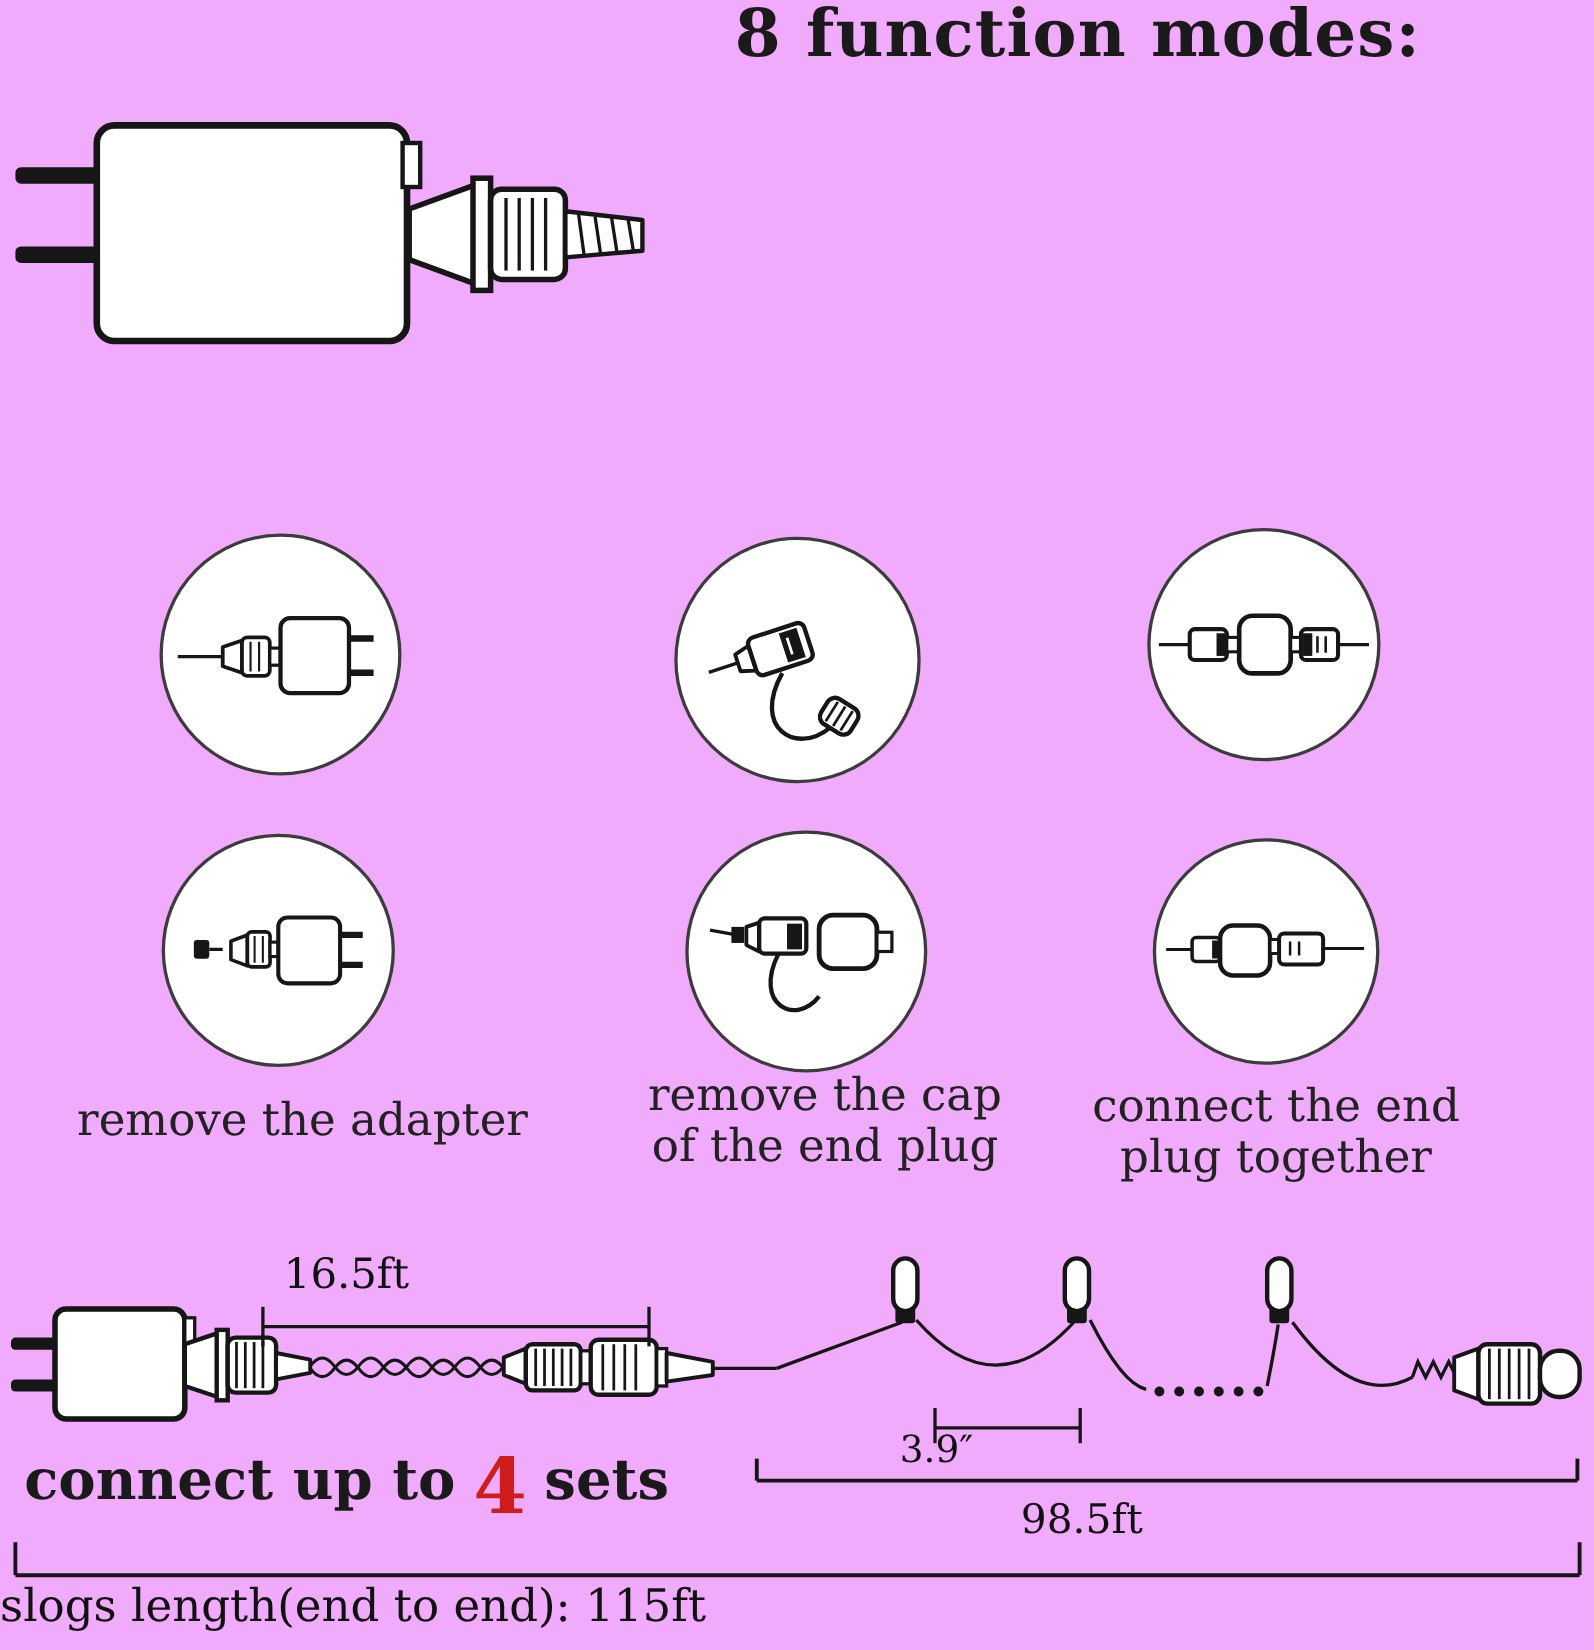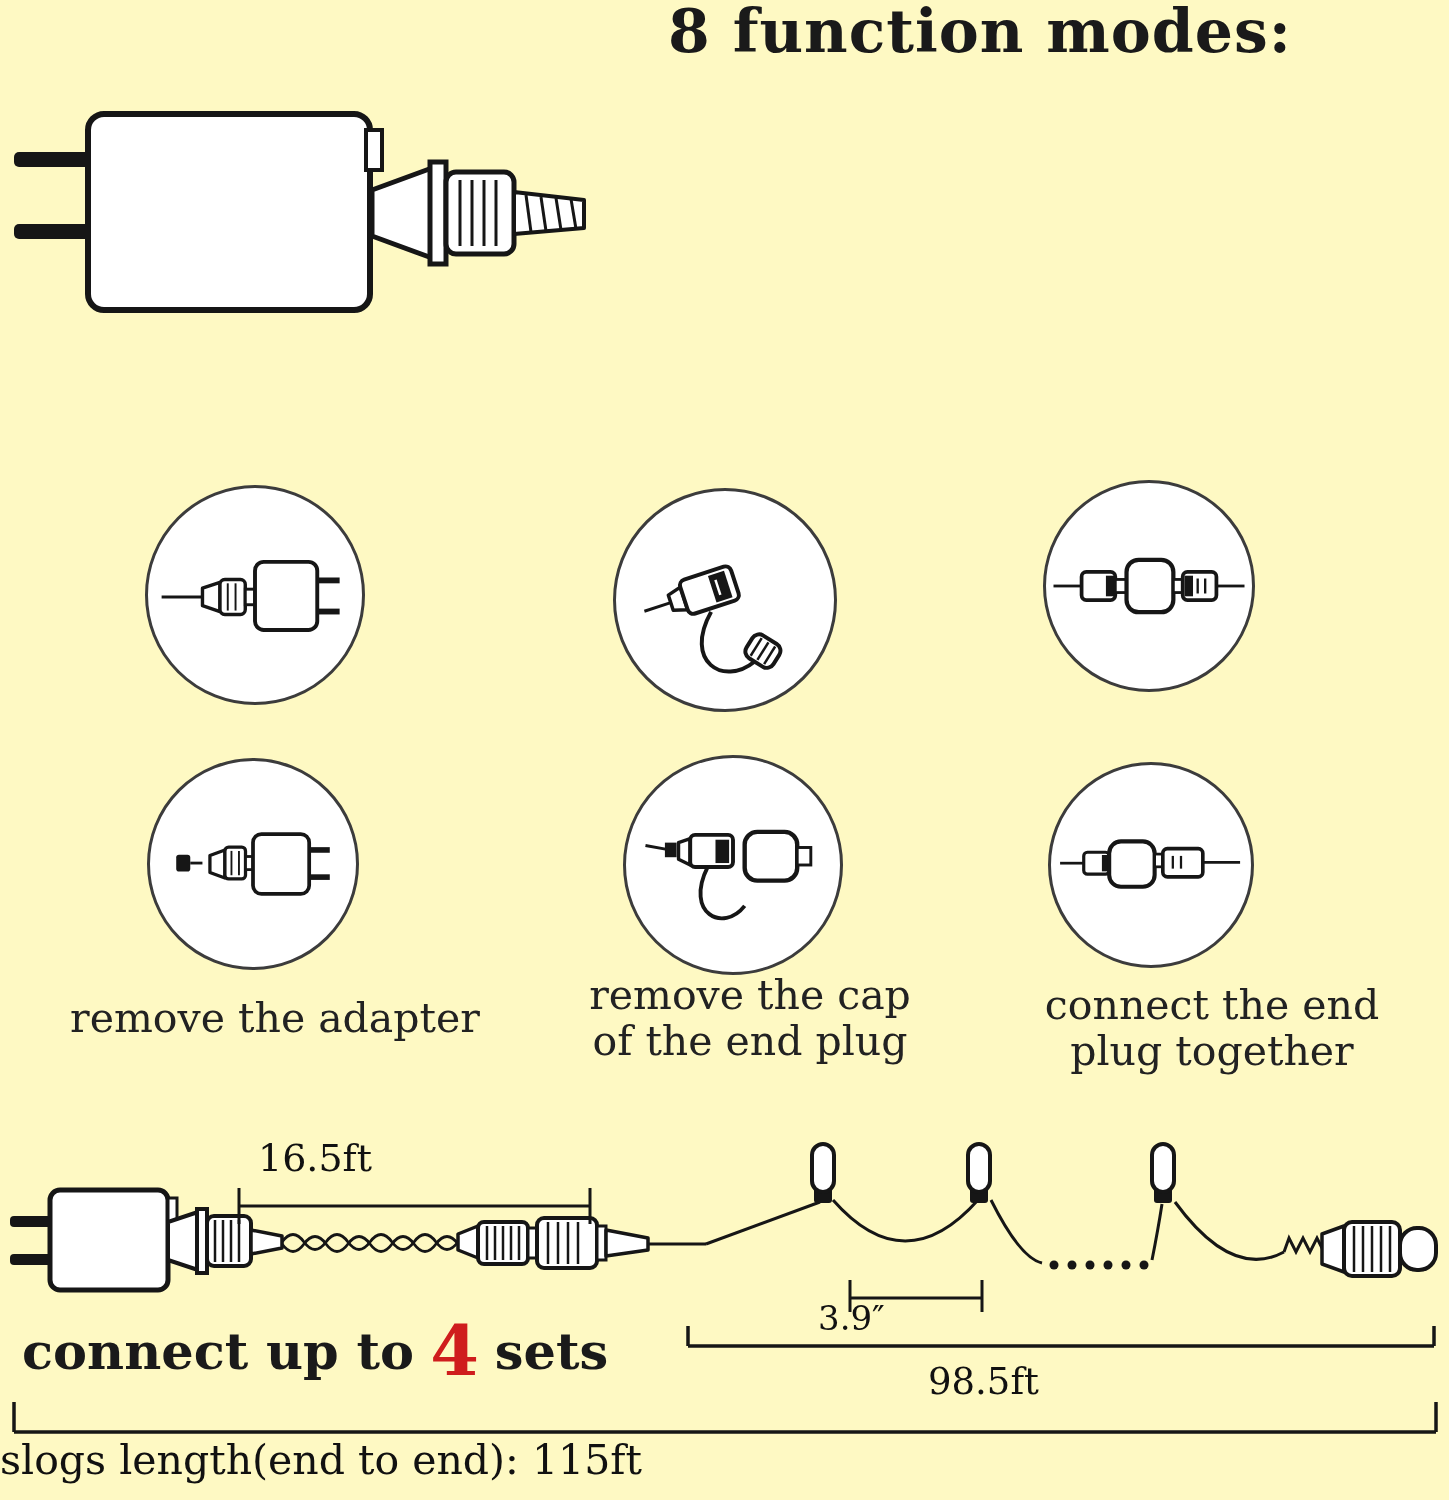--- a/index.html
+++ b/index.html
@@ -1,18 +1,18 @@
 <!DOCTYPE html>
 <html><head>
 <meta charset="utf-8">
 <style>
   * { box-sizing: border-box; }
   html,body { margin:0; padding:0; background:#ffffff; }
   body { font-family:"DejaVu Serif","Liberation Serif",serif; color:#1a1a1a; }
-  .canvas { position:relative; width:1449px; height:1500px; background:#fef9c3; overflow:hidden; }
+  .canvas { position:relative; width:1449px; height:1500px; background:#f0abfc; overflow:hidden; }
   .abs { position:absolute; }
 
   
   .modes { left:668px; top:0px; width:740px; }
   .modes-title { font-size:60px; font-weight:bold; letter-spacing:1px; margin:0 0 4px 0; line-height:1.05; }
   .modes-list { list-style:none; margin:0; padding:0 0 0 12px; font-size:39px; }
   .modes-list li { height:49px; line-height:49px; }
 
   
   .circle { border:3px solid #3c3c3c; border-radius:50%; background:#fff; }
@@ -21,21 +21,21 @@
   
   .caption { text-align:center; font-size:41px; line-height:1.13; color:#222; }
 
   
   .mlabel { font-weight:normal; text-align:left; color:#111; }
   .lead-label   { left:258px;  top:1136px; width:310px;  font-size:38px; }
   .space-label  { left:818px;  top:1298px; width:196px;  font-size:34px; }
   .string-label { left:928px;  top:1360px; width:264px;  font-size:37px; }
   .total-label  { left:0px;    top:1436px; width:1449px; font-size:41px; }
 
-  .connect-line { left:22px; top:1316px; display:flex; align-items:center; gap:16px;
+  .connect-line { left:22px; top:1316px; display:flex; align-items:flex-start; gap:16px;
                   font-weight:bold; font-size:51px; white-space:nowrap; }
   .connect-line .count { font-size:70px; color:#cf1d1d; line-height:1; }
 </style>
 </head>
 <body>
 
 <div class="canvas">
 
   <svg class="abs" style="left:0;top:88px;" width="620" height="262" viewBox="0 0 620 262">
     <rect x="14" y="64" width="78" height="15" rx="5" fill="#161616"></rect>
@@ -151,21 +151,21 @@
     </svg>
   </div>
 
   <div class="abs caption" style="left:25px;top:995px;width:500px;">
     <span>remove the adapter</span>
   </div>
   <div class="abs caption" style="left:545px;top:972px;width:410px;">
     <div>remove the cap</div>
     <div>of the end plug</div>
   </div>
-  <div class="abs caption" style="left:1012px;top:982px;width:400px;">
+  <div class="abs caption" style="left:960px;top:982px;width:400px;">
     <div>connect the end</div>
     <div>plug together</div>
   </div>
 
   <svg class="abs" style="left:0;top:1130px;" width="1449" height="370" viewBox="0 0 1449 370">
 
     <rect x="10" y="86" width="42" height="11" rx="4" fill="#161616"></rect>
     <rect x="10" y="124" width="42" height="11" rx="4" fill="#161616"></rect>
     <rect x="50" y="60" width="118" height="100" rx="10" fill="#fff" stroke="#161616" stroke-width="5"></rect>
     <rect x="168" y="68" width="9" height="24" fill="#fff" stroke="#161616" stroke-width="3"></rect>

